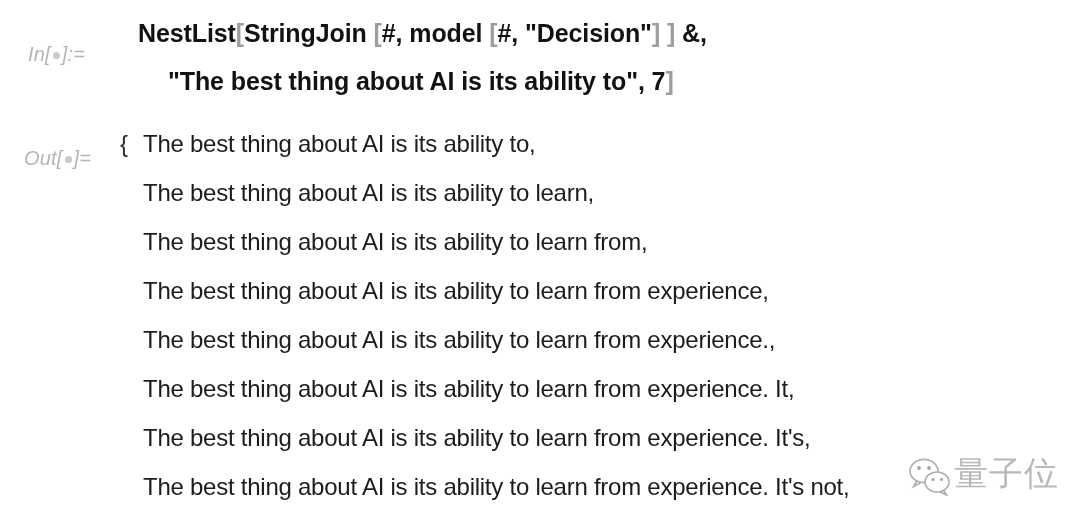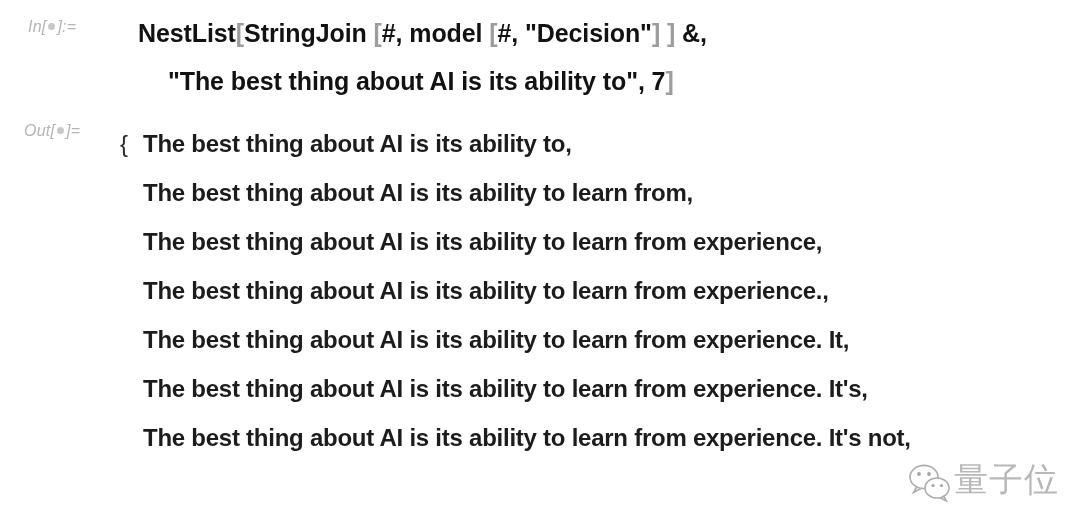--- a/index.html
+++ b/index.html
@@ -20,25 +20,26 @@
     width: 1080px;
     height: 526px;
     background: #ffffff;
   }
 
   
   .cell-label {
     position: absolute;
     font-family: "Liberation Sans", sans-serif;
     font-style: italic;
-    font-size: 16px;
+    font-size: 20px;
     color: #9a9a9a;
     white-space: nowrap;
     letter-spacing: 0.2px;
     user-select: none;
+    margin-top: 25px;
   }
   .cell-label .lbl-dot {
     display: inline-block;
     width: 7px;
     height: 7px;
     border-radius: 50%;
     background: #c9c9c9;
     vertical-align: 2px;
     margin: 0 2px;
   }
@@ -84,39 +85,38 @@
     font-family: "Liberation Sans", sans-serif;
     font-size: 24px;
     line-height: 32px;
     color: #2b2b2b;
   }
   .out-text {
     position: absolute;
     left: 23px;
     top: 0px;
     font-family: "Liberation Sans", sans-serif;
-    font-weight: 700;
+    font-weight: 400;
     font-size: 24px;
     line-height: 32px;
     color: #1c1c1c;
     letter-spacing: -0.25px;
     white-space: pre;
   }
 
   
   #watermark {
     position: absolute;
     left: 908px;
     top: 452px;
     width: 168px;
     height: 56px;
     opacity: 0.62;
     pointer-events: none;
     user-select: none;
-    margin-top: 6px;
   }
   #watermark .wm-logo {
     position: absolute;
     left: 0px;
     top: 4px;
     width: 44px;
     height: 40px;
   }
   #watermark .wm-text {
     position: absolute;
@@ -151,20 +151,23 @@
     <span class="brk">Out[</span><span class="lbl-dot"></span><span class="brk">]=</span>
   </div>
 
   <div id="output-cell">
 
     <div class="out-row">
       <span class="out-brace">{</span>
       <span class="out-text">The best thing about AI is its ability to,</span>
     </div>
 
+    <div class="out-row">
+      <span class="out-text">The best thing about AI is its ability to learn,</span>
+    </div>
 
     <div class="out-row">
       <span class="out-text">The best thing about AI is its ability to learn from,</span>
     </div>
 
     <div class="out-row">
       <span class="out-text">The best thing about AI is its ability to learn from experience,</span>
     </div>
 
     <div class="out-row">

